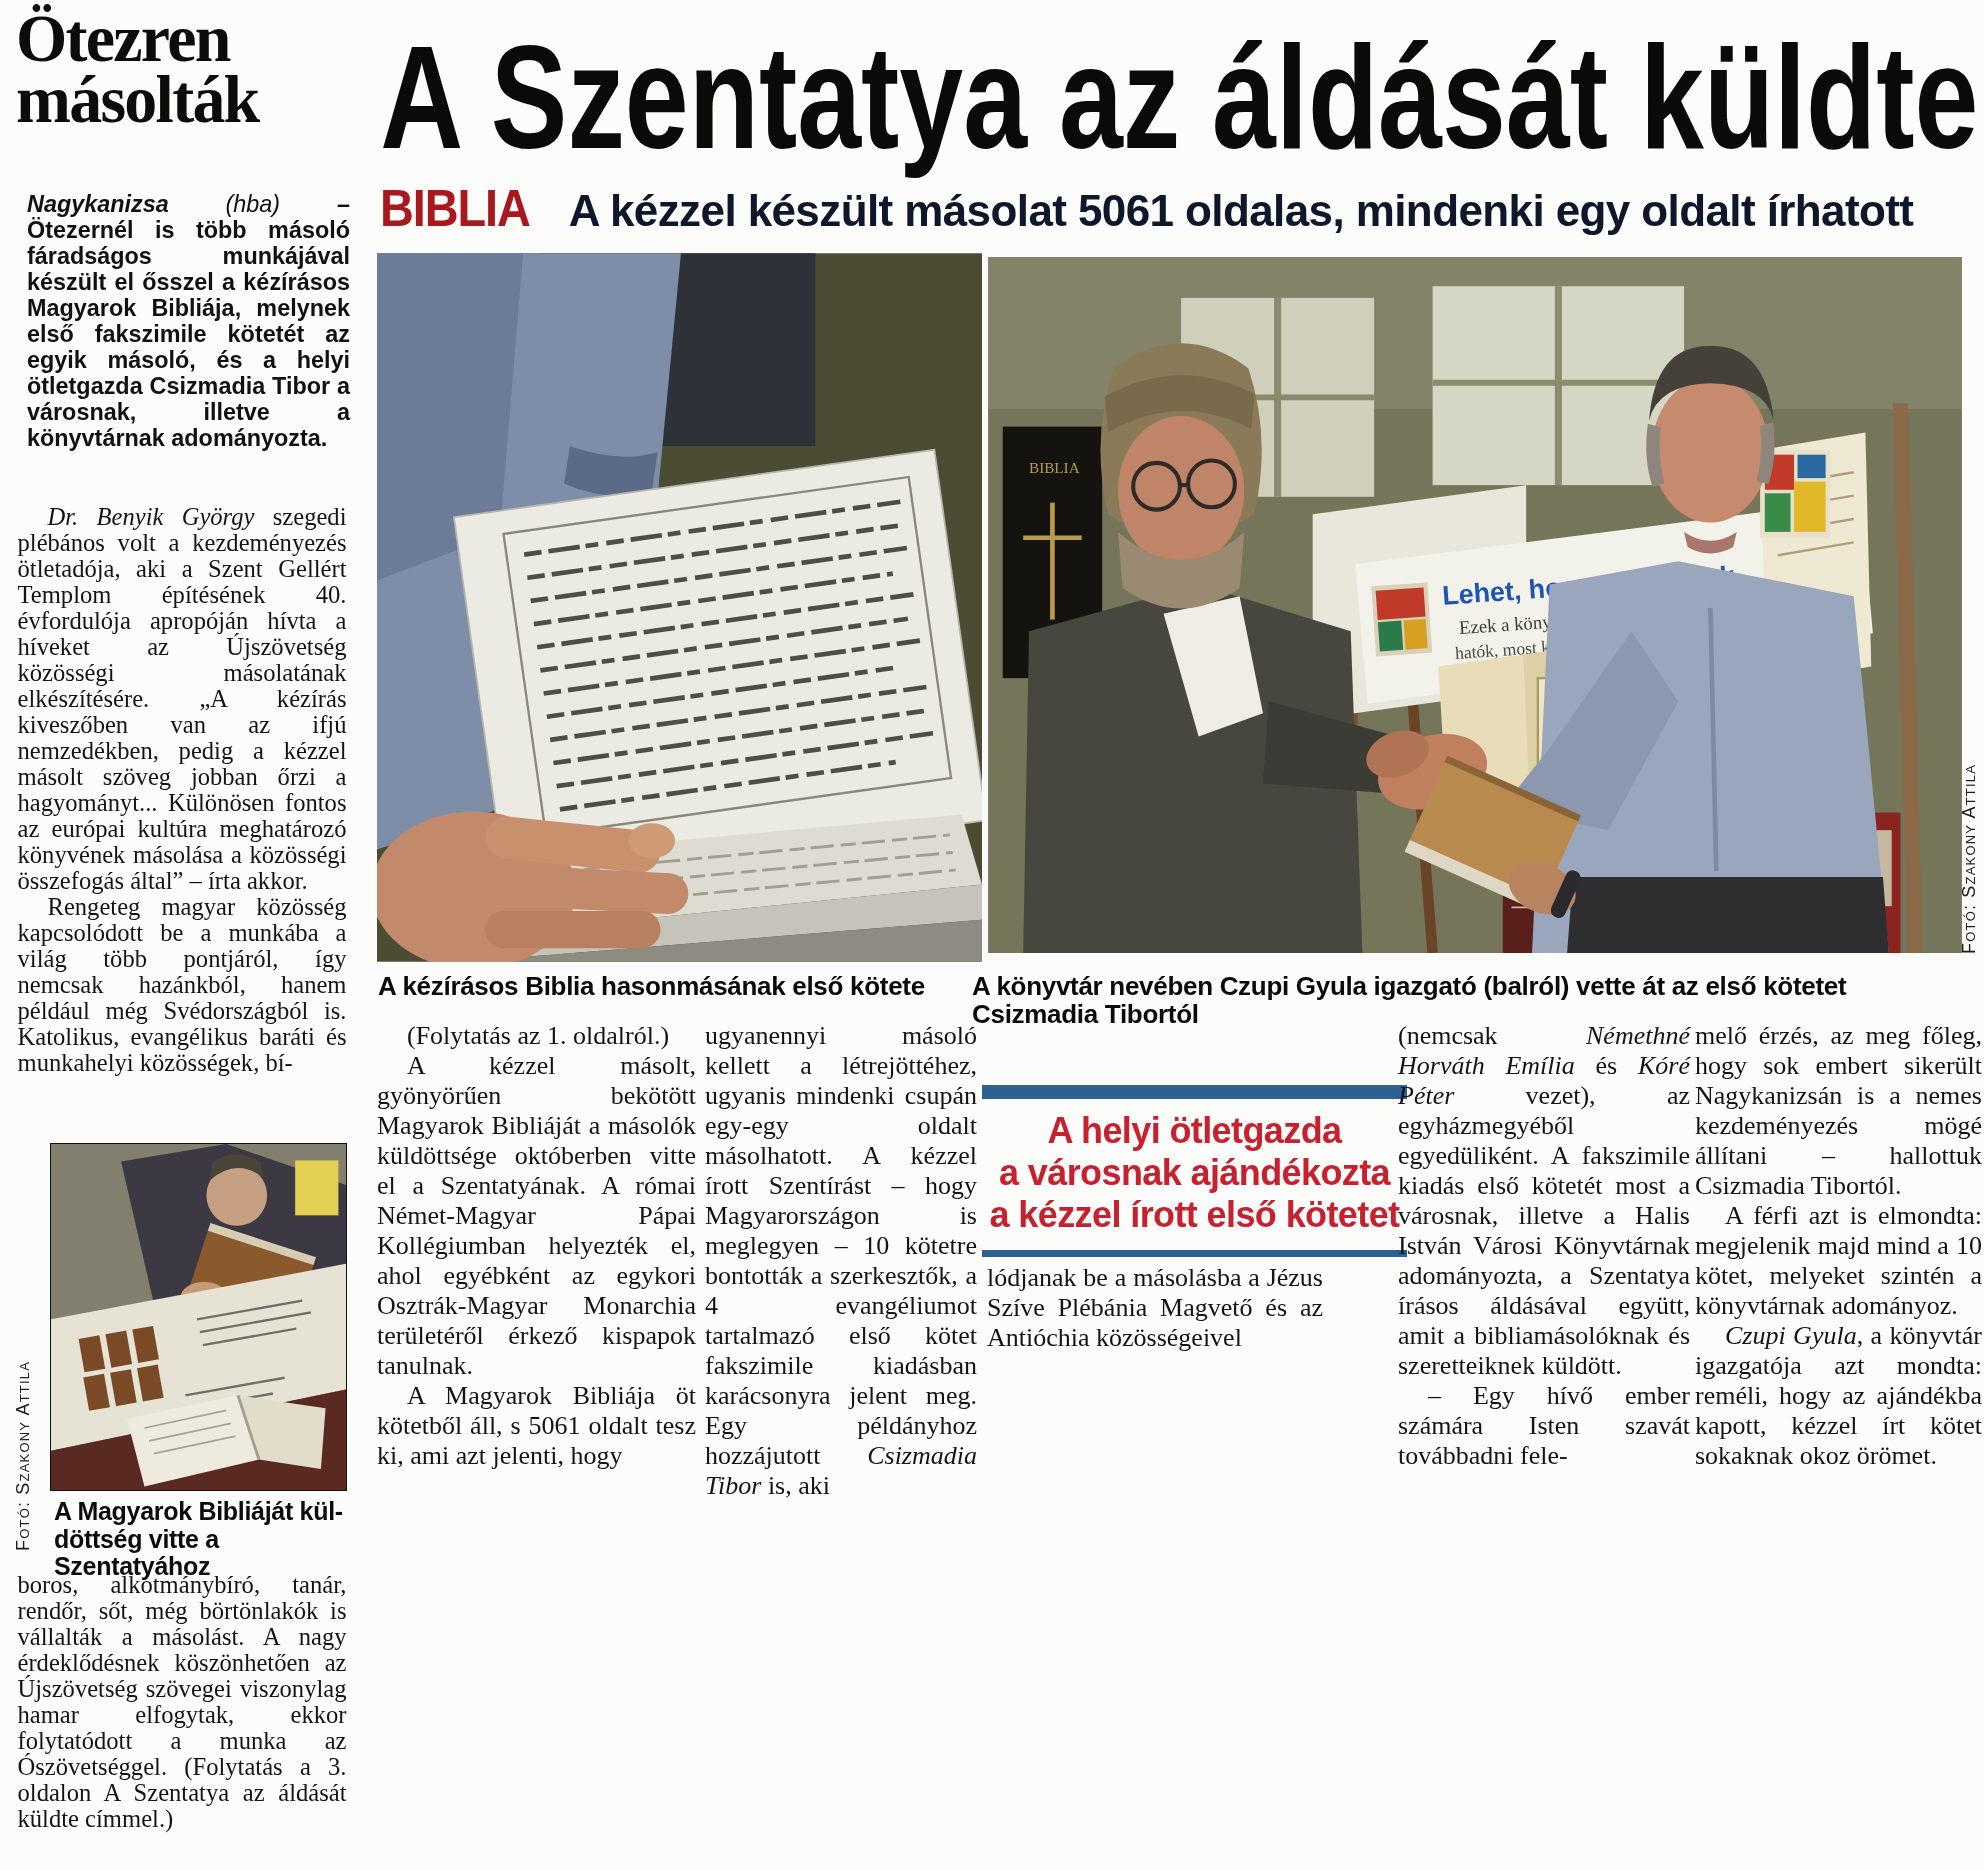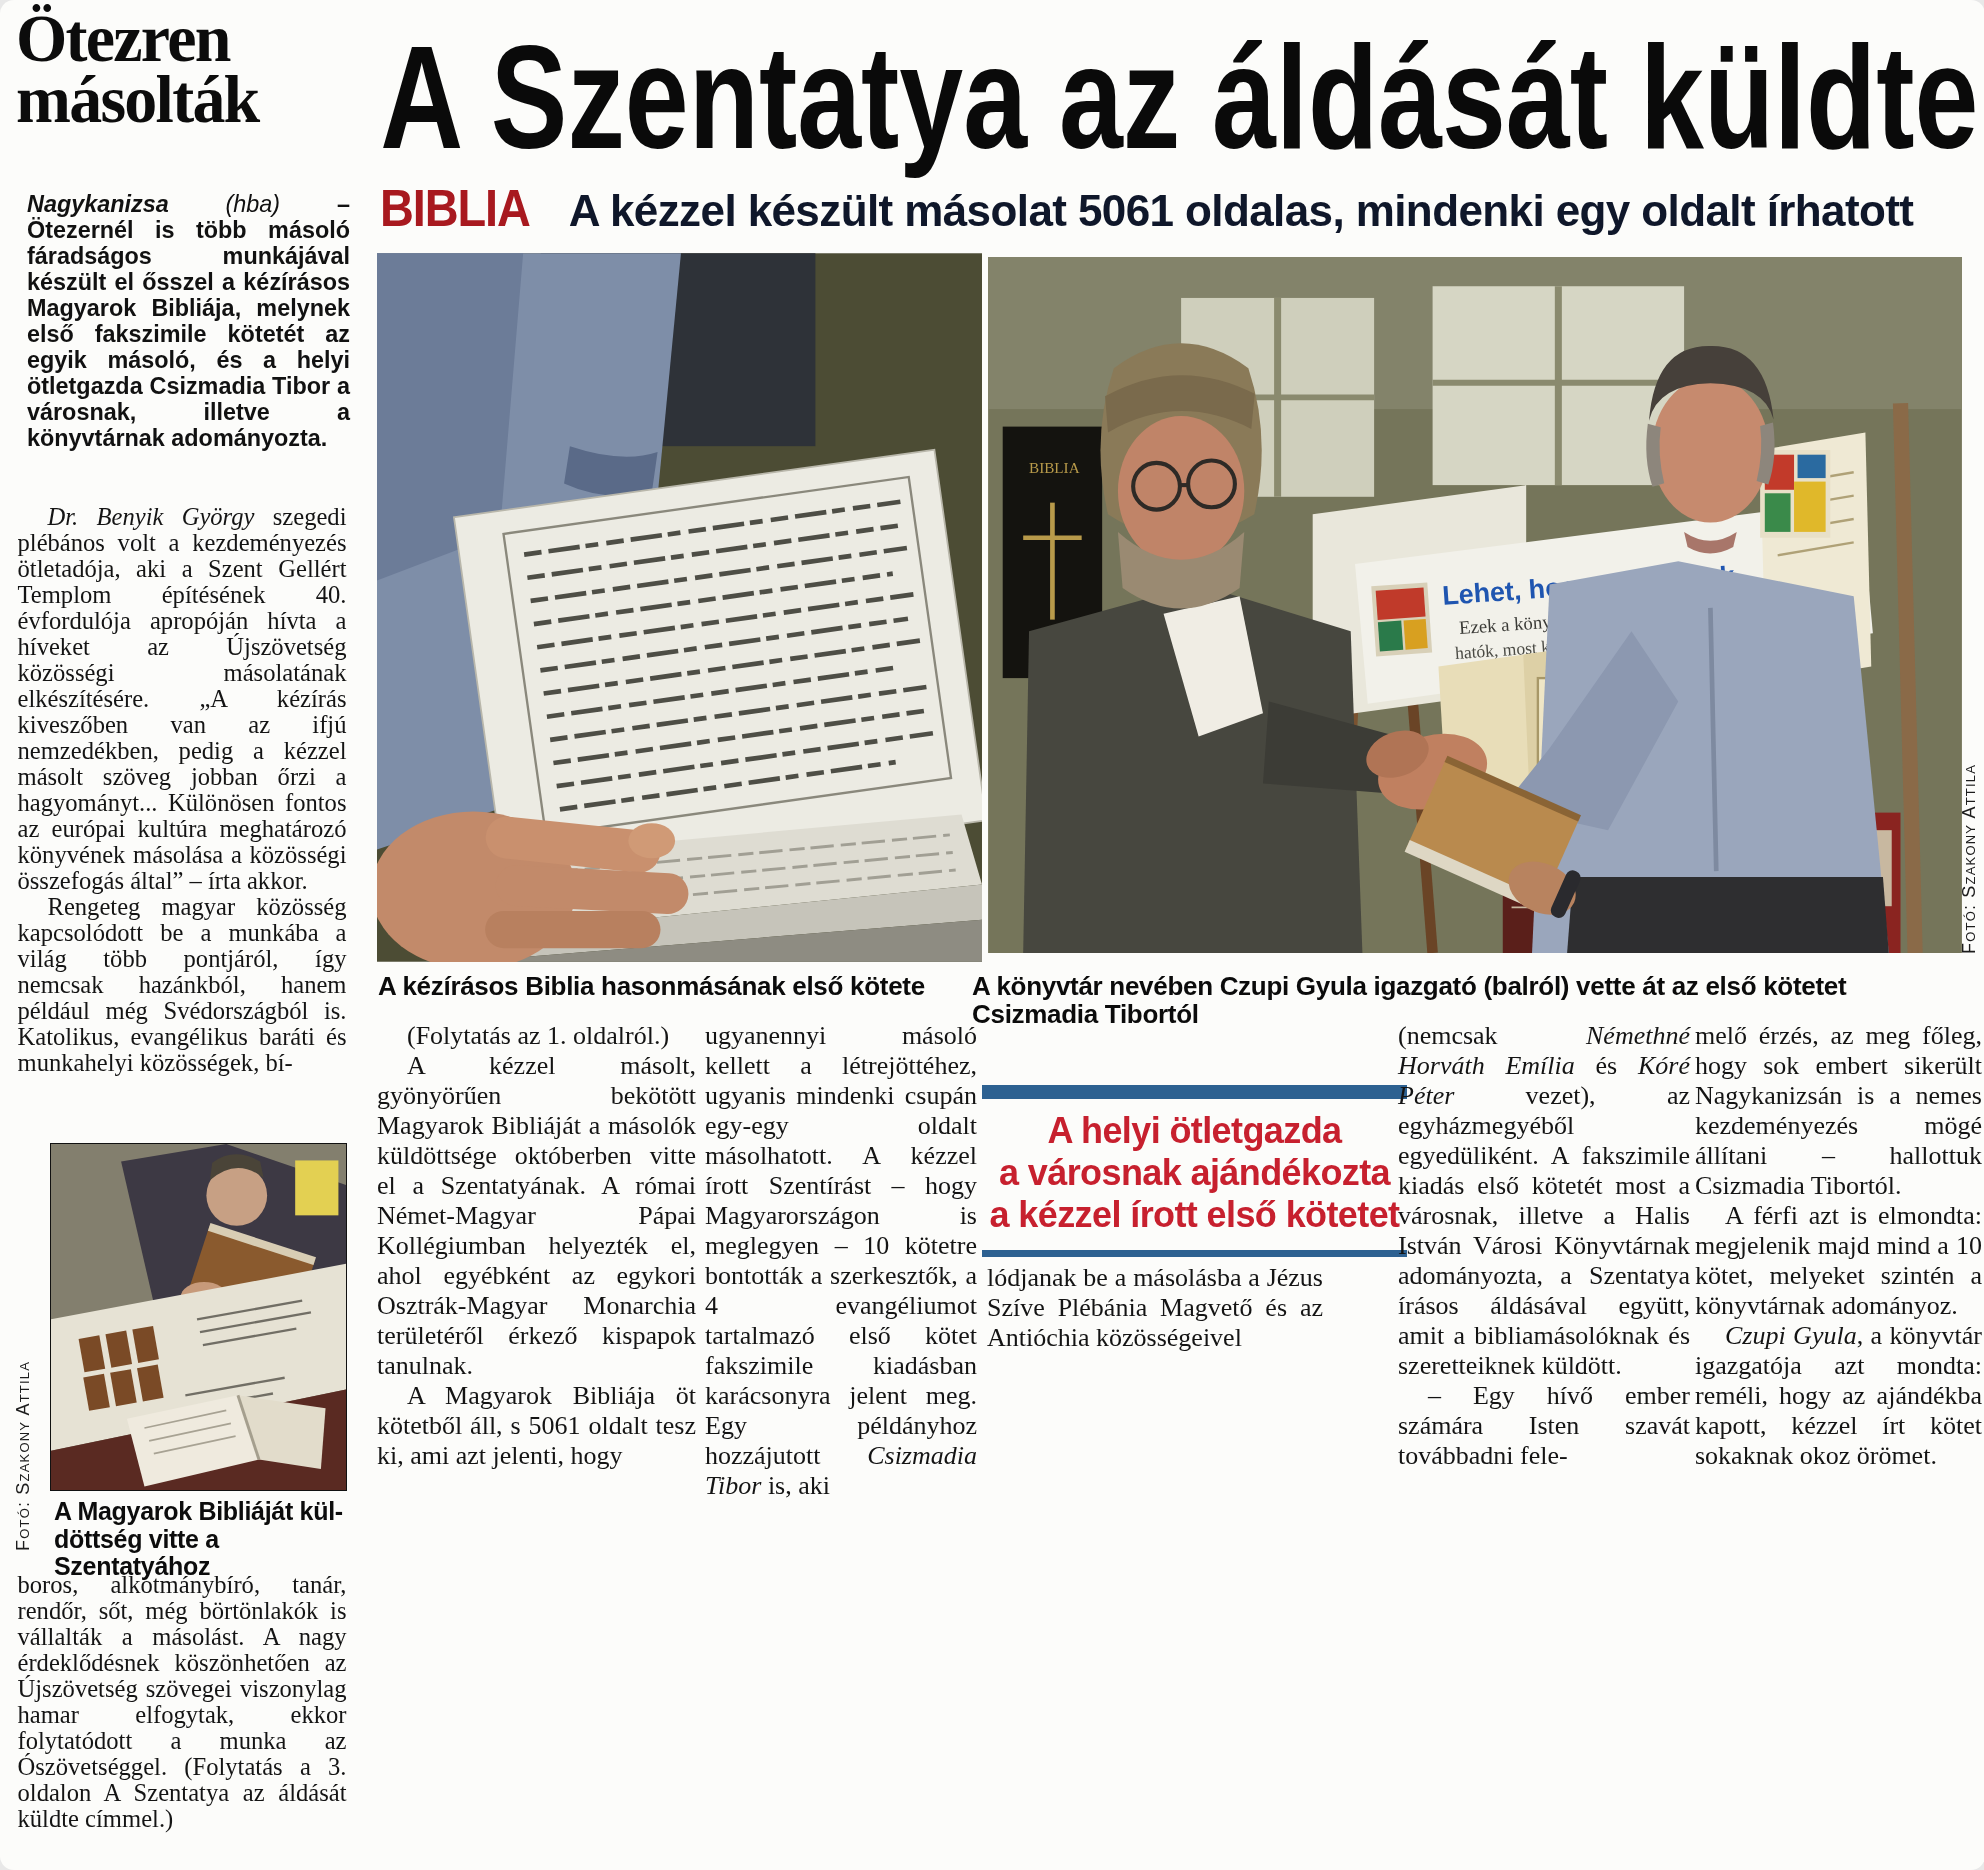--- a/index.html
+++ b/index.html
@@ -1,17 +1,17 @@
 <!DOCTYPE html>
 <html style="font-size:9.4px"><head>
 <meta charset="utf-8">
 <style>
   html,body{margin:0;padding:0;background:#e8e8e8;}
   #page{position:relative;width:1985px;height:1870px;background:#fcfcfa;overflow:hidden;
-        font-family:"Liberation Serif",serif;color:#141414;border-radius:14px;}
+        font-family:"Liberation Serif",serif;color:#141414;}
   
   .sb-headline{position:absolute;left:16.4px;top:8.2px;width:339px;
 ial    font-family:"Liberation Sans",sans-serif;font-weight:bold;font-size:68px;line-height:61px;
     letter-spacing:-1.8px;color:#0c0c0c;transform:scaleX(.97);transform-origin:0 0;}
   .sb-lead{position:absolute;left:27px;top:191px;width:323px;
     font-family:"Liberation Sans",sans-serif;font-weight:bold;font-size:23.4px;line-height:26px;
     text-align:justify;color:#111;}
   .sb-lead .loc{font-style:italic;}
   .sb-lead .credit{font-weight:normal;font-style:italic;}
   .sb-body{position:absolute;left:17.5px;top:504px;width:329px;

